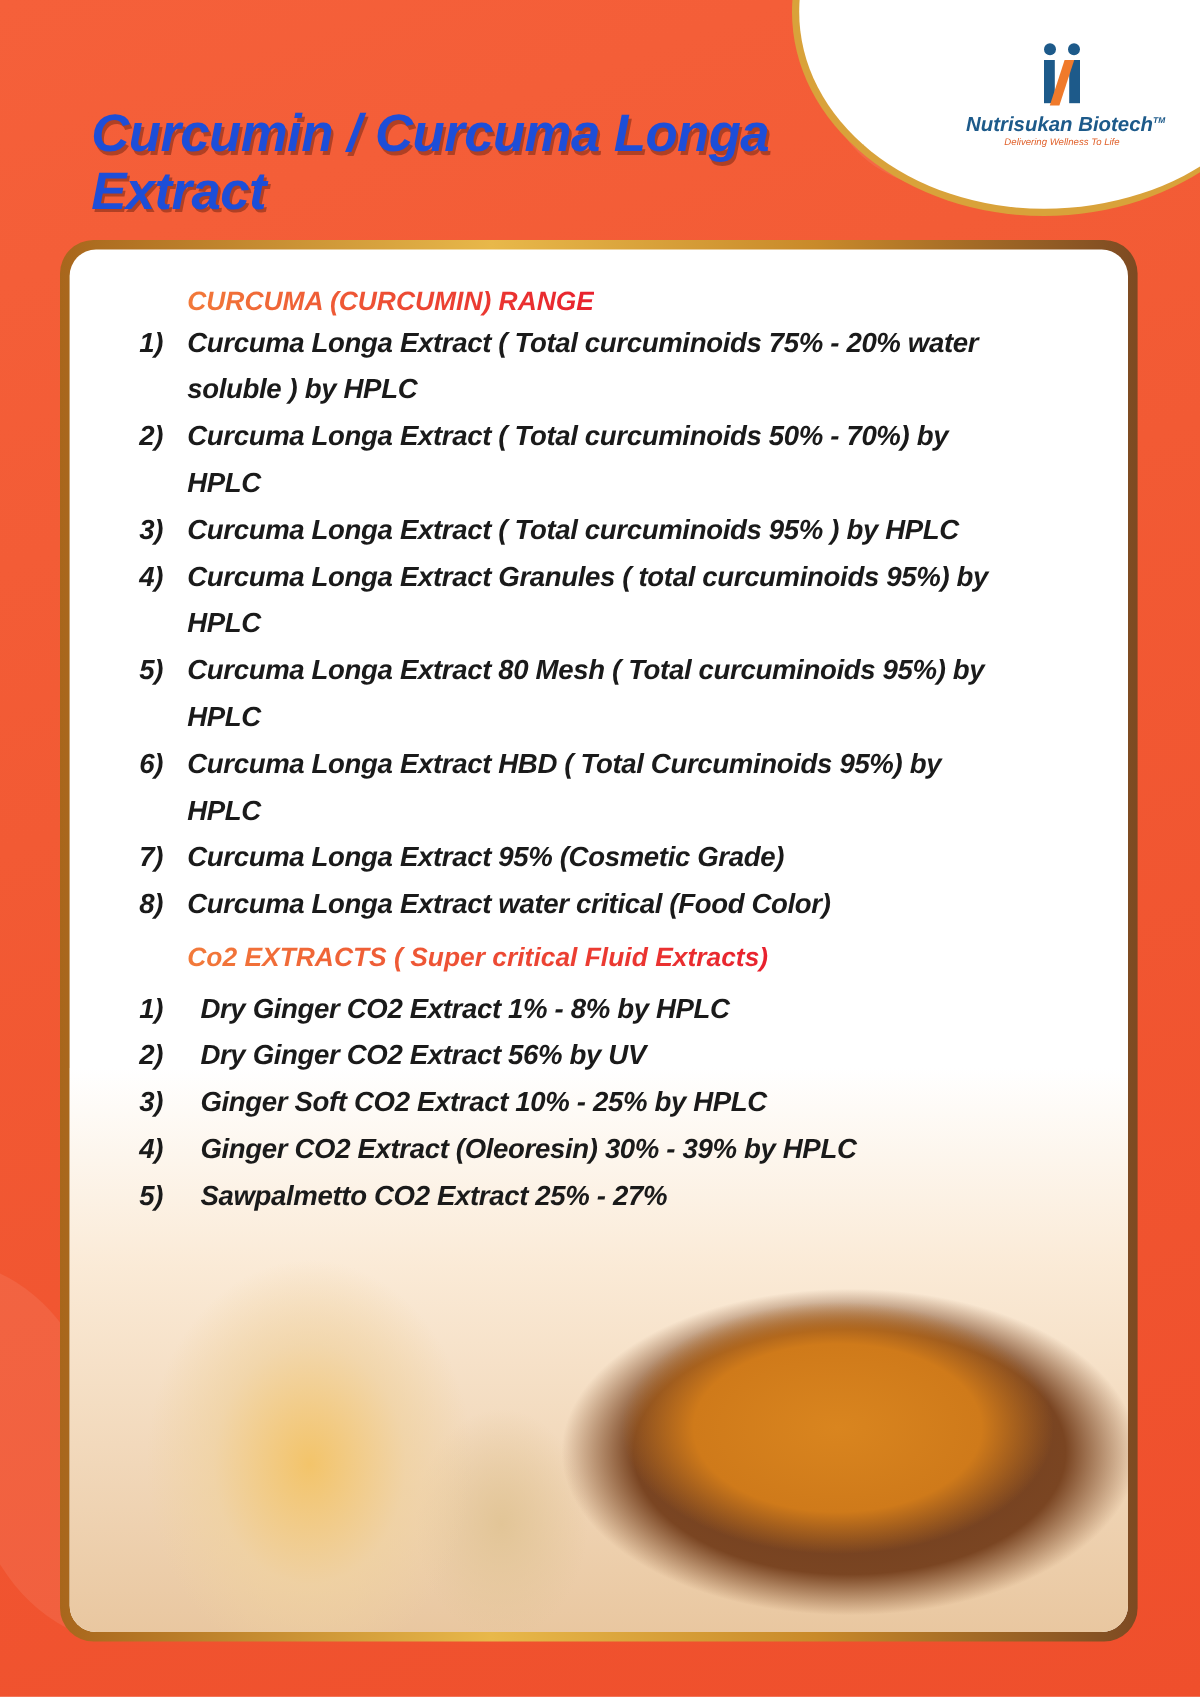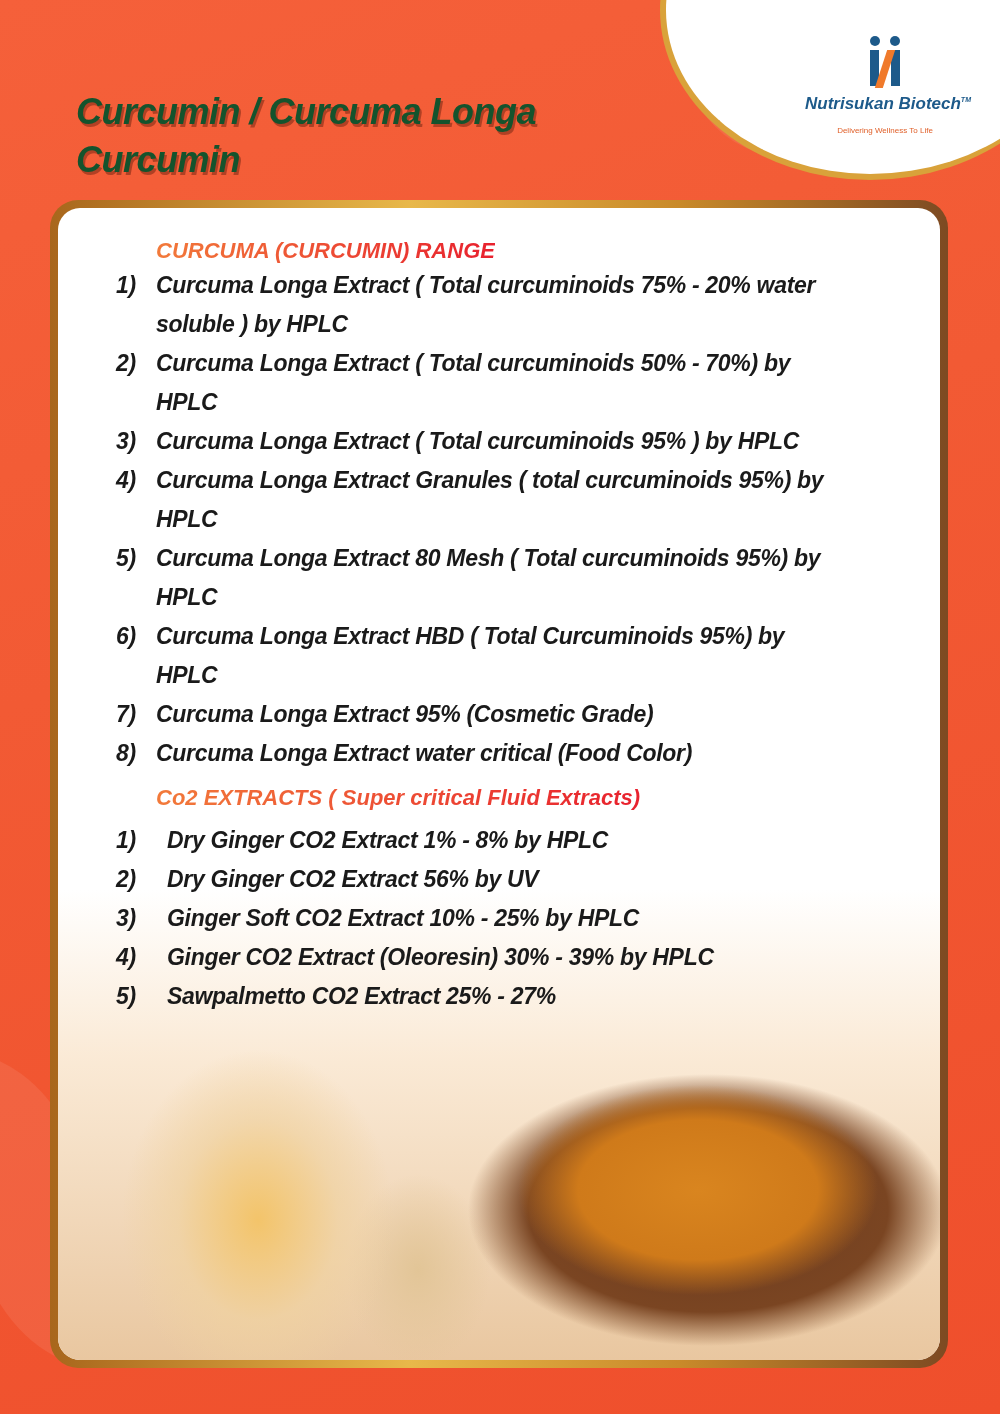--- a/index.html
+++ b/index.html
@@ -25,25 +25,25 @@
     position: absolute; right: 35px; top: 36px; width: 160px; text-align: center;
   }
   .logo-mark { width: 40px; height: 52px; margin: 0 auto 6px; position: relative; }
   .logo-mark .dot { position: absolute; top: 0; width: 10px; height: 10px; border-radius: 50%; background: #1d5a8a; }
   .logo-mark .dot.l { left: 5px; } .logo-mark .dot.r { right: 5px; }
   .logo-mark .bar { position: absolute; top: 14px; width: 9px; height: 36px; background: #1d5a8a; }
   .logo-mark .bar.l { left: 5px; } .logo-mark .bar.r { right: 5px; }
   .logo-mark .diag { position: absolute; top: 14px; left: 16px; width: 8px; height: 38px; background: #f07a2b; transform: skewX(-18deg); }
   .logo-name { font-size: 17px; font-style: italic; color: #1d5a8a; font-weight: bold; white-space: nowrap; }
   .logo-name sup { font-size: 7px; }
-  .logo-tag { font-size: 8px; color: #e0602a; margin-top: 12px; white-space: nowrap; }
+  .logo-tag { font-size: 8px; font-style: italic; color: #e0602a; margin-top: 0; white-space: nowrap; }
   .title {
     position: absolute; left: 76px; top: 88px;
-    font-size: 36px; font-weight: bold; font-style: italic; line-height: 48px;
-    color: #14532d;
+    font-size: 44px; font-weight: bold; font-style: italic; line-height: 48px;
+    color: #1d4ed8;
     text-shadow: 2px 3px 0 rgba(120,40,20,0.55);
     letter-spacing: -0.5px;
   }
   .frame {
     position: absolute; left: 50px; top: 200px; width: 898px; height: 1168px;
     border-radius: 28px;
     background: linear-gradient(90deg, #a8661c, #e8b84a 40%, #c98a2a 70%, #7d4a22);
     padding: 8px;
   }
   .panel {
@@ -88,21 +88,21 @@
     <span class="bar l"></span>
       <span class="bar r"></span>
     <span class="diag"></span>
   </div>
   <div class="logo-name"><span>Nutrisukan Biotech</span><sup>TM</sup></div>
   <div class="logo-tag">Delivering Wellness To Life</div>
 </div>
 
 <h1 class="title">
   <div>Curcumin / Curcuma Longa</div>
-  <div>Curcumin</div>
+  <div>Extract</div>
 </h1>
 
 <div class="frame">
   <div class="panel">
     <div class="photo"></div>
     <div class="content">
       <div class="section-heading">CURCUMA (CURCUMIN) RANGE</div>
       <ul class="list">
         <li class="item">
             <span class="num">1)</span>

